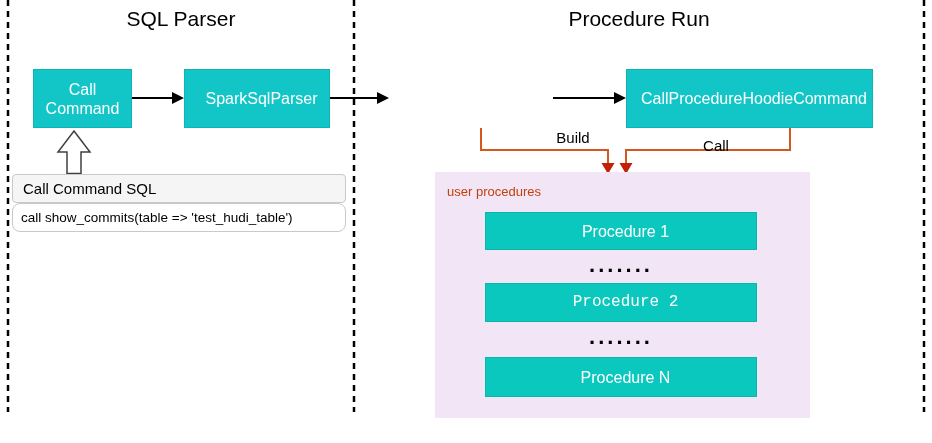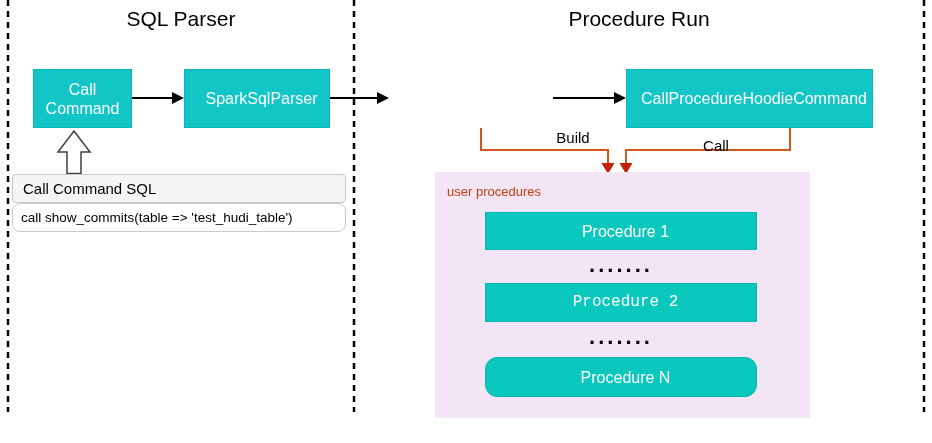--- a/index.html
+++ b/index.html
@@ -87,16 +87,16 @@
     <div class="abs user-label" style="left:12px; top:12px;">user procedures</div>
 
     <div class="abs node proc-node" style="left:50px; top:40px; width:272px; height:38px;">Procedure 1</div>
 
     <div class="abs dots" style="left:50px; top:82px; width:272px;">.......</div>
 
     <div class="abs node proc-node" style="left:50px; top:111px; width:272px; height:39px;font-family:Liberation Mono, monospace;">Procedure 2</div>
 
     <div class="abs dots" style="left:50px; top:154px; width:272px;">.......</div>
 
-    <div class="abs node proc-node" style="left:50px; top:185px; width:272px; height:40px;border-radius:12px;">Procedure N</div>
+    <div class="abs node proc-node" style="left:50px; top:185px; width:272px; height:40px;">Procedure N</div>
   </div>
 
 </div>
 
 </body></html>

